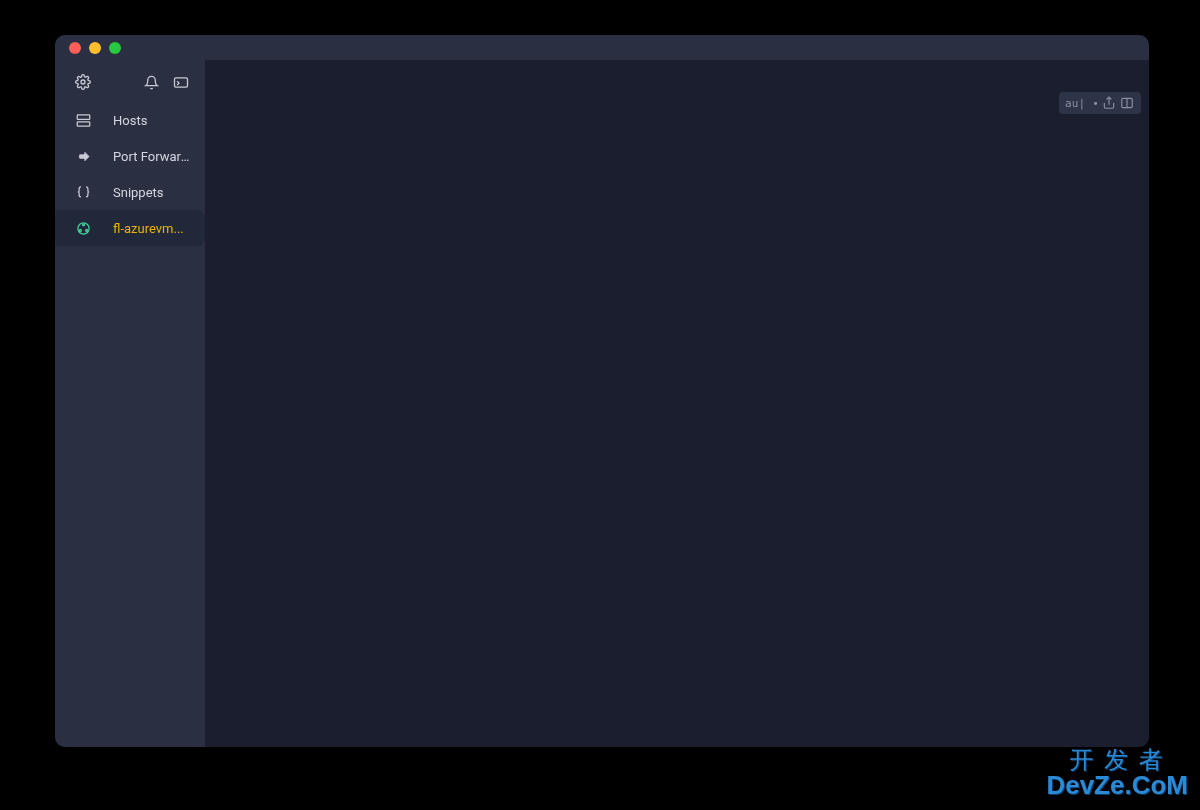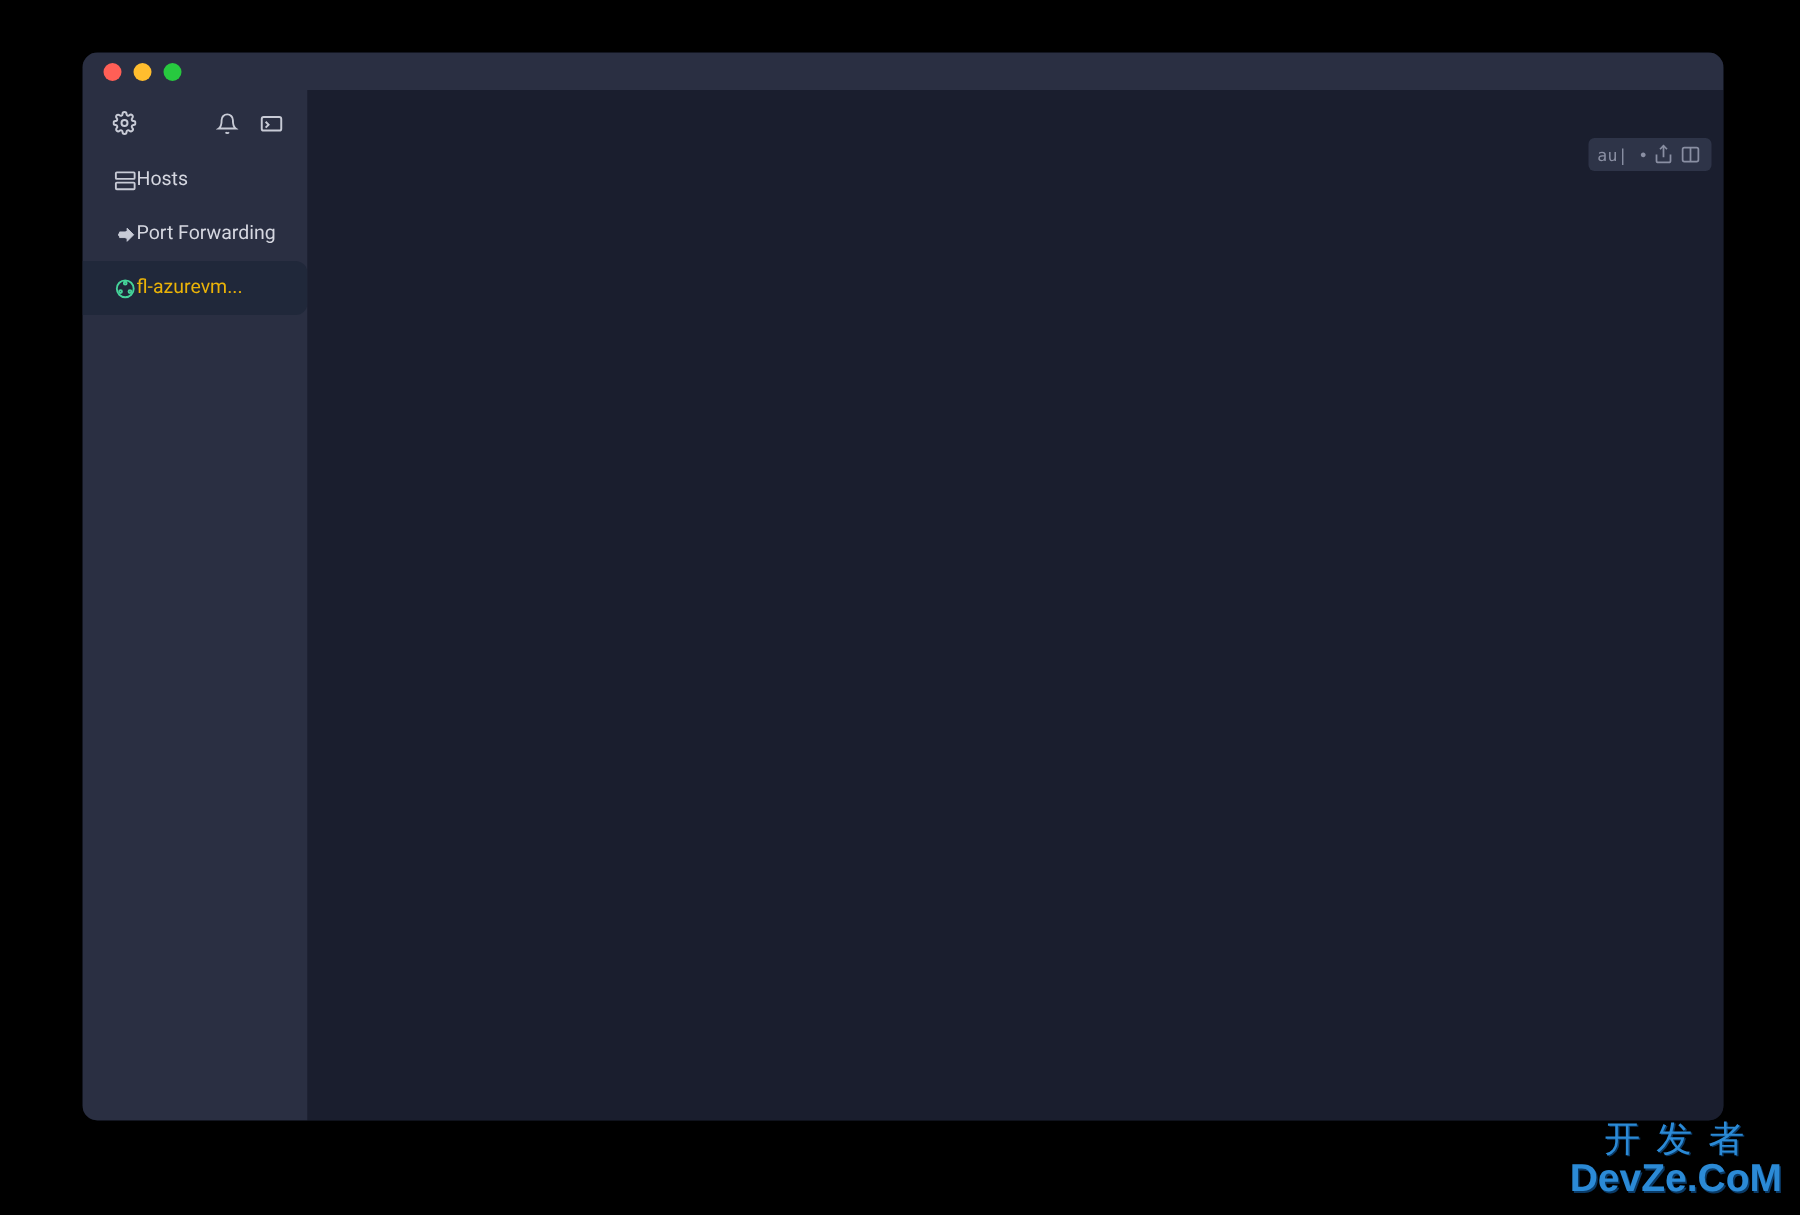--- a/index.html
+++ b/index.html
@@ -47,21 +47,22 @@
   .toprow {
     display: flex;
     align-items: center;
     justify-content: space-between;
     padding: 8px 16px 12px 20px;
   }
   .toprow .spacer { flex: 1; }
   .toprow svg, .sidebar-item svg { stroke: #c8cbd6; }
   .sidebar-item {
     display: flex;
-    gap: 0;
+    align-items: center;
+    gap: 22px;
     padding: 10px 14px 10px 20px;
     color: #d5d7e0;
     font-size: 13px;
     cursor: pointer;
     border-radius: 0 8px 8px 0;
   }
   .sidebar-item.active {
     background: #20283a;
     color: #eab308;
   }
@@ -171,20 +172,29 @@
       <div class="sidebar-item">
         <span class="icon">
           <svg width="15" height="15" viewBox="0 0 24 24" fill="#c8cbd6" stroke="none">
               <path d="M3 12h12l-4-4v3H3v2h8v3l4-4H3z" transform="translate(2 0)"></path>
               <path d="M14 5l7 7-7 7v-4H6v-6h8V5z"></path>
             </svg>
         </span>
         <span class="label">Port Forwarding</span>
       </div>
 
+      <div class="sidebar-item">
+        <span class="icon">
+          <svg width="15" height="15" viewBox="0 0 24 24" fill="none" stroke-width="2">
+              <path d="M8 3c-2 0-3 1-3 3v3c0 1-1 2-2 2 1 0 2 1 2 2v3c0 2 1 3 3 3"></path>
+              <path d="M16 3c2 0 3 1 3 3v3c0 1 1 2 2 2-1 0-2 1-2 2v3c0 2-1 3-3 3"></path>
+            </svg>
+        </span>
+        <span class="label">Snippets</span>
+      </div>
 
       <div class="sidebar-item active">
         <span class="icon">
           <svg width="15" height="15" viewBox="0 0 24 24" fill="none" stroke-width="2">
               <circle cx="12" cy="12" r="9"></circle>
               <circle cx="12" cy="6" r="1.5"></circle>
               <circle cx="7" cy="15" r="1.5"></circle>
               <circle cx="17" cy="15" r="1.5"></circle>
             </svg>
         </span>

